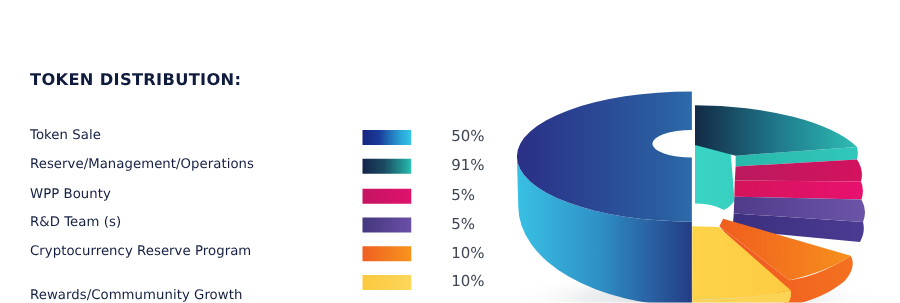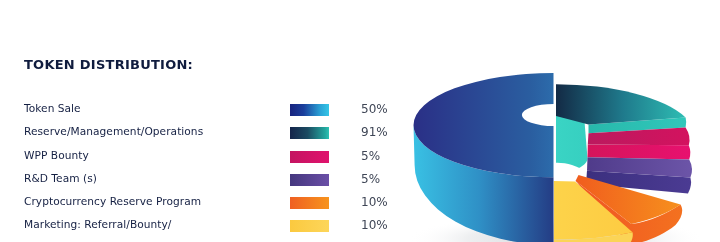--- a/index.html
+++ b/index.html
@@ -43,21 +43,21 @@
       <span class="lbl">R&amp;D Team (s)</span>
       <span class="sw" style="background:linear-gradient(90deg,#44377e 0%,#6a4fa6 100%)"></span>
       <span class="pct">5%</span>
     </div>
     <div class="row">
       <span class="lbl">Cryptocurrency Reserve Program</span>
       <span class="sw" style="background:linear-gradient(90deg,#ef5f22 0%,#f7941d 100%)"></span>
       <span class="pct">10%</span>
     </div>
     <div class="row">
-      <span class="lbl"><span>Marketing: Referral/Bounty/</span><br></span>
+      <span class="lbl"><br><span>Rewards/Commumunity Growth</span></span>
       <span class="sw" style="background:linear-gradient(90deg,#fbc93f 0%,#fdd65a 100%)"></span>
       <span class="pct">10%</span>
     </div>
   </div>
 
   <svg class="chart" width="720" height="242" viewBox="0 0 720 242">
     <defs>
       <linearGradient id="gBlueTop" x1="413" y1="0" x2="694" y2="0" gradientUnits="userSpaceOnUse">
         <stop offset="0" stop-color="#2a2f86"></stop>
           <stop offset="0.42" stop-color="#2a5ea0"></stop>

